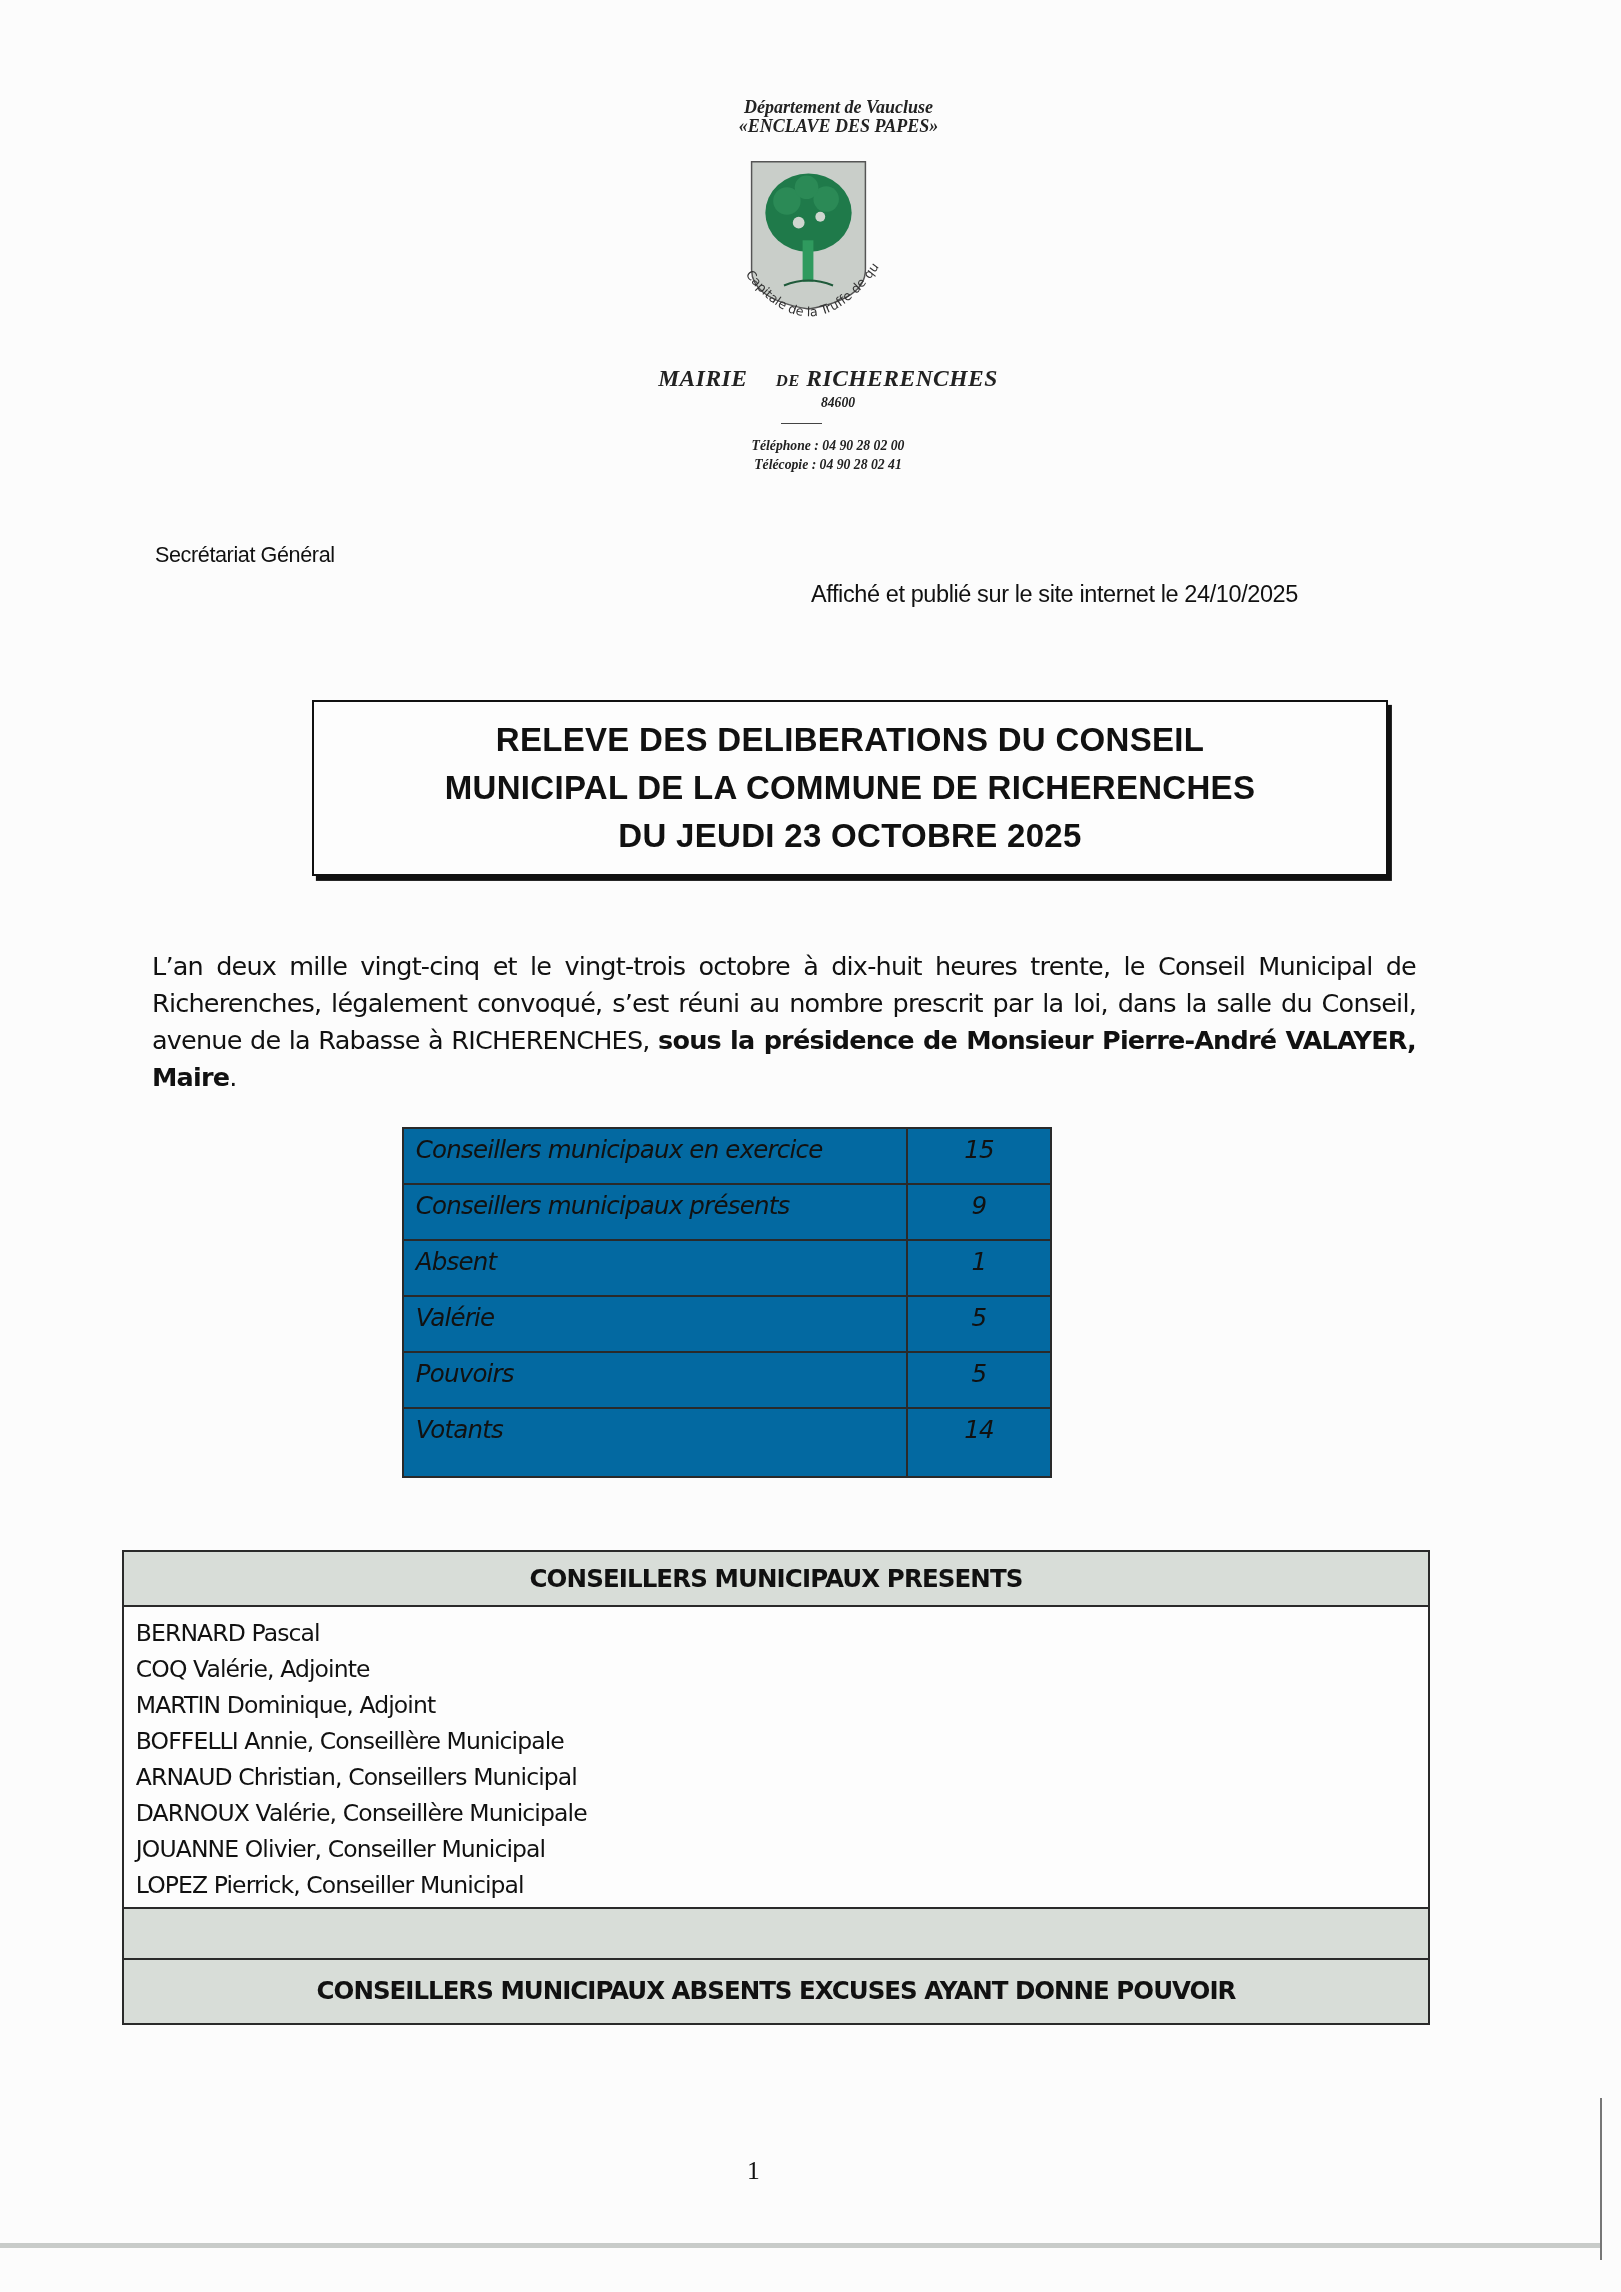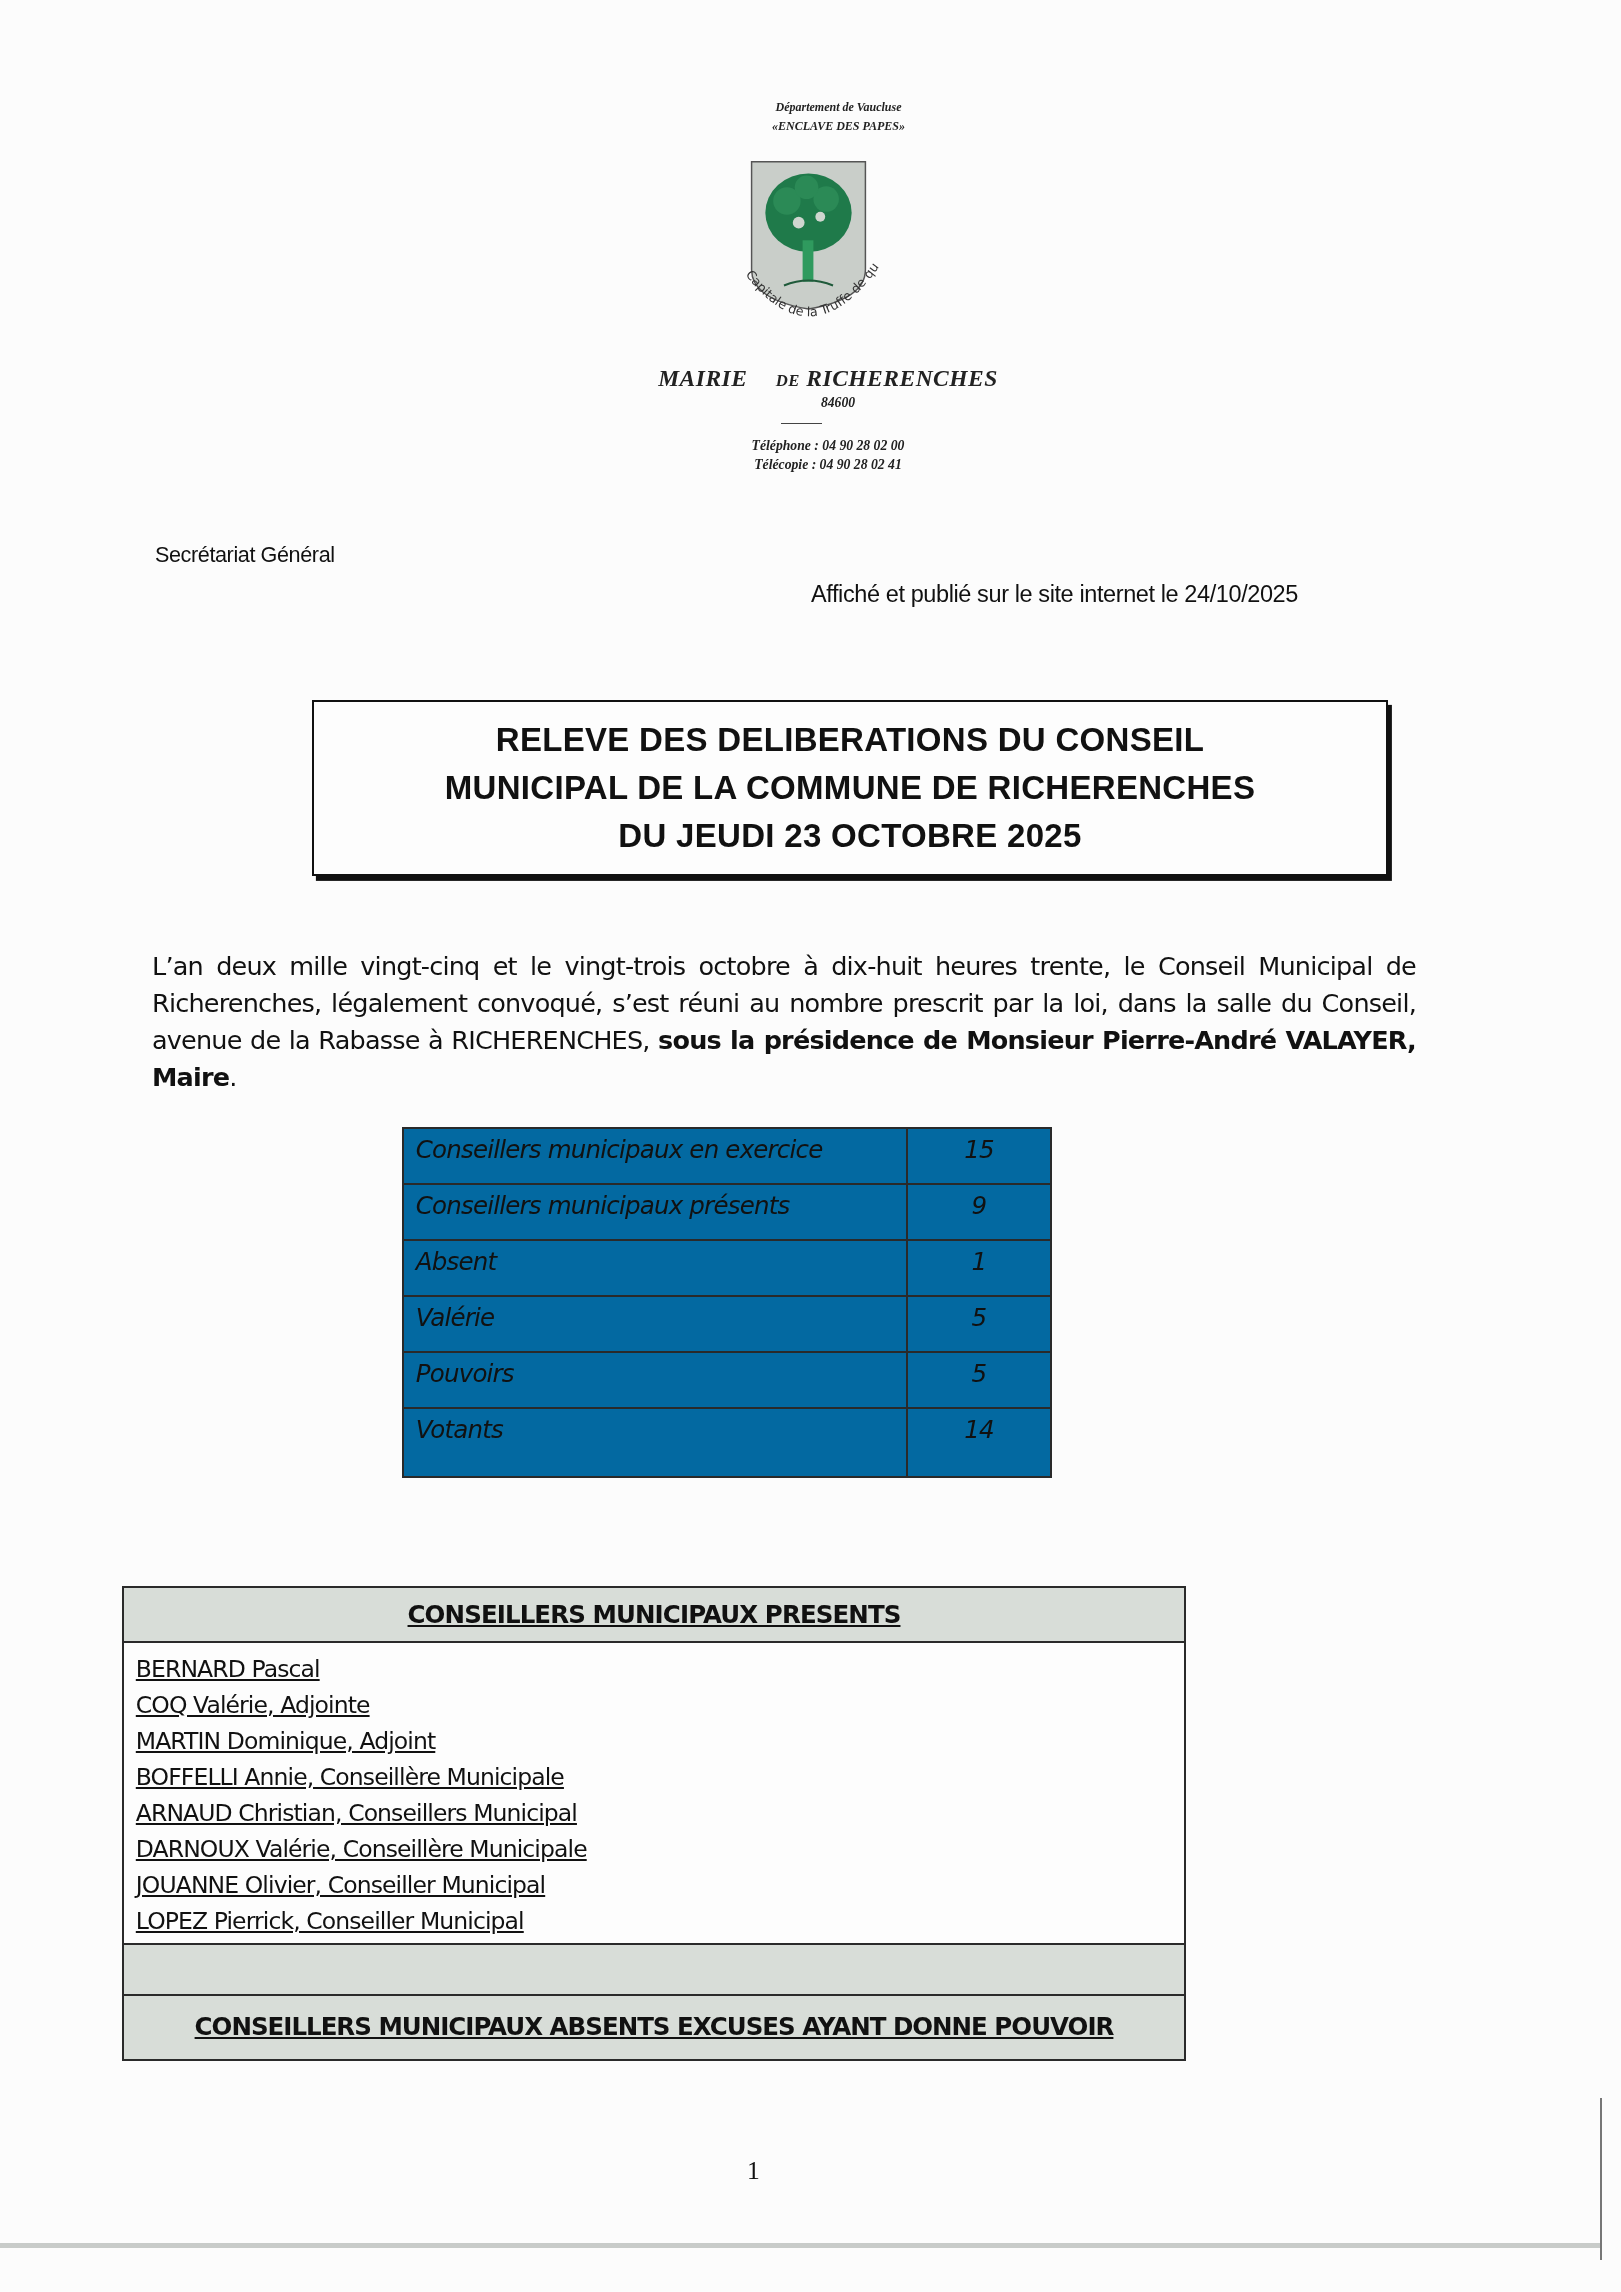--- a/index.html
+++ b/index.html
@@ -6,21 +6,21 @@
   body {
     width: 1621px; height: 2293px; position: relative; overflow: hidden;
     background: #fcfcfc; color: #111;
     font-family: "Liberation Sans", sans-serif;
   }
   .abs { position: absolute; }
 
   
   .lh-dept { left: 0; width: 1621px; top: 98px; text-align: center;
     font-family: "Liberation Serif", serif; font-style: italic; font-weight: bold;
-    font-size: 12px; line-height: 18.6px; color: #222; padding-left: 56px; box-sizing: border-box; }
+    font-size: 18px; line-height: 18.6px; color: #222; padding-left: 56px; box-sizing: border-box; }
   .crest { left: 730px; top: 152px; width: 157px; height: 211px; }
   .lh-mairie { left: 0; width: 1621px; top: 365px; text-align: center;
     font-family: "Liberation Serif", serif; font-style: italic; font-weight: bold;
     font-size: 23.5px; color: #222; padding-left: 35px; box-sizing: border-box; letter-spacing: 0.5px; }
   .lh-mairie .small { font-size: 16.7px; margin-left: 22px; }
   .lh-zip { left: 0; width: 1621px; top: 395px; text-align: center;
     font-family: "Liberation Serif", serif; font-style: italic; font-weight: bold;
     font-size: 13.7px; color: #222; padding-left: 55px; box-sizing: border-box; }
   .lh-rule { left: 781px; top: 423px; width: 41px; height: 1px; background: #444; }
   .lh-contact { left: 0; width: 1621px; top: 437px; text-align: center;
@@ -44,21 +44,21 @@
 
   
   .counts { left: 402px; top: 1127px; border-collapse: collapse; background: #0369a1; font-style: italic; }
   .counts td { border: 2px solid #2a2a2a; height: 56px; font-family: "DejaVu Sans", sans-serif;
     font-size: 24.5px; letter-spacing: -0.8px; vertical-align: top; padding-top: 5.9px; box-sizing: border-box; }
   .counts td.lbl { width: 504px; padding-left: 11.8px; }
   .counts td.val { width: 144px; text-align: center; }
   .counts tr:last-child td { height: 69px; }
 
   
-  .members { left: 122px; top: 1586px; width: 1064px; text-decoration: underline; }
+  .members { left: 122px; top: 1550px; width: 1308px; }
   .members .hdr { height: 57px; background: #d8ddd8; border: 2px solid #2a2a2a; box-sizing: border-box;
     text-align: center; font-weight: bold; font-size: 24.5px; line-height: 53px;
     font-family: "DejaVu Sans", sans-serif; letter-spacing: -0.9px; }
   .members .body { border-left: 2px solid #2a2a2a; border-right: 2px solid #2a2a2a; box-sizing: border-box;
     padding: 7.8px 0 3.9px 11.8px; background: #fdfdfd; }
   .members .row { font-family: "DejaVu Sans", sans-serif; font-size: 23.5px; line-height: 36px;
     letter-spacing: -0.9px; }
   .members .blank { height: 53px; background: #d8ddd8; border: 2px solid #2a2a2a; box-sizing: border-box; }
   .members .hdr2 { height: 65px; background: #d8ddd8; border: 2px solid #2a2a2a; border-top: none;
     box-sizing: border-box; text-align: center; font-weight: bold; font-size: 24.5px; line-height: 61px;

